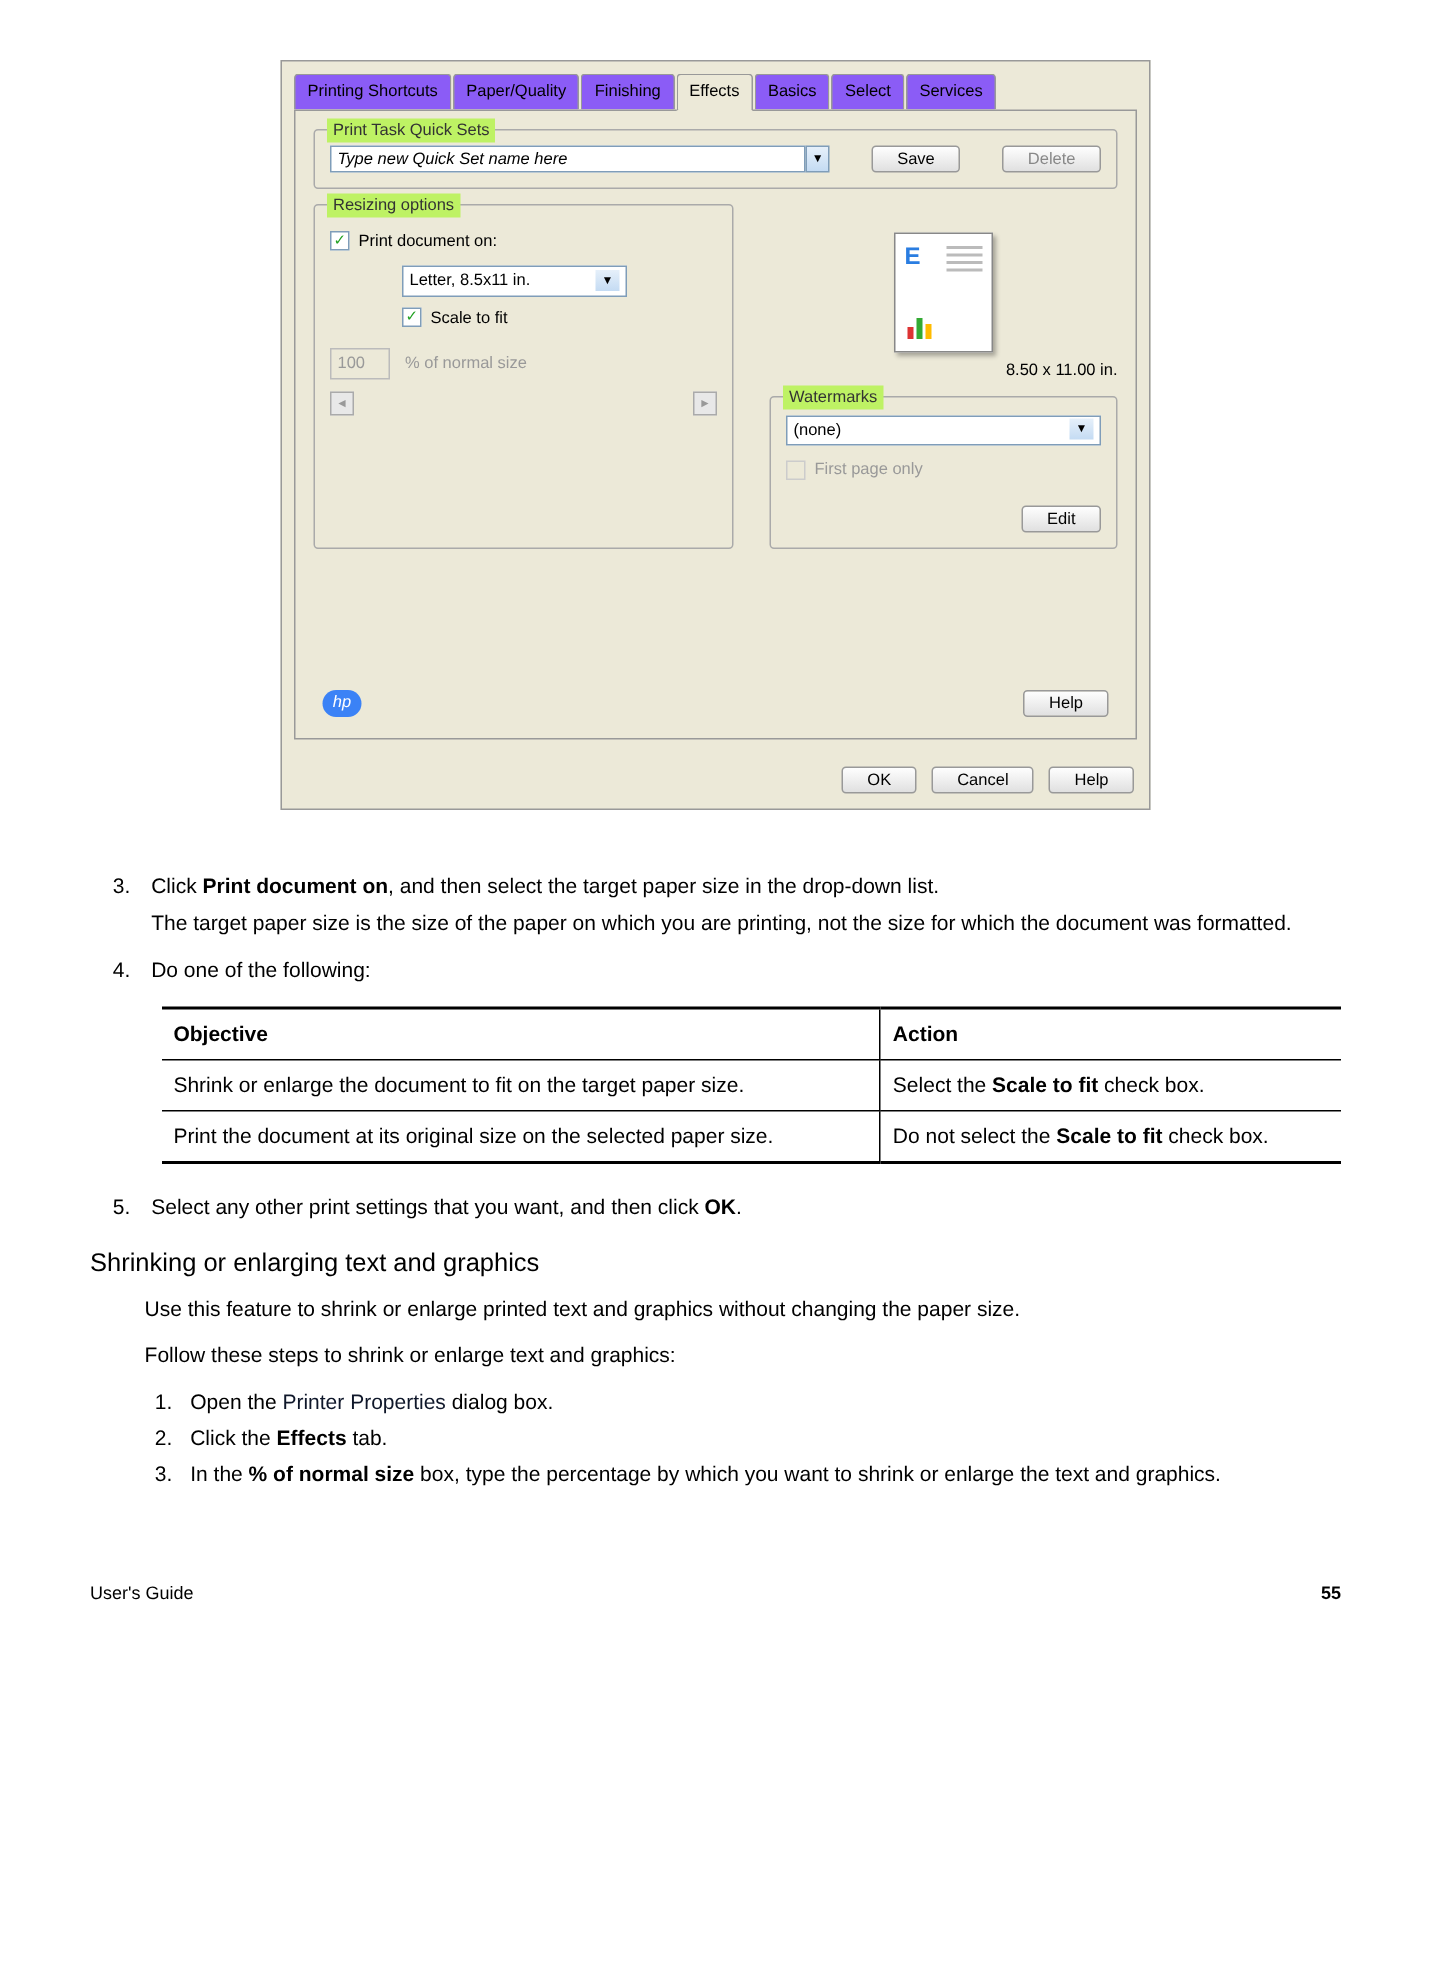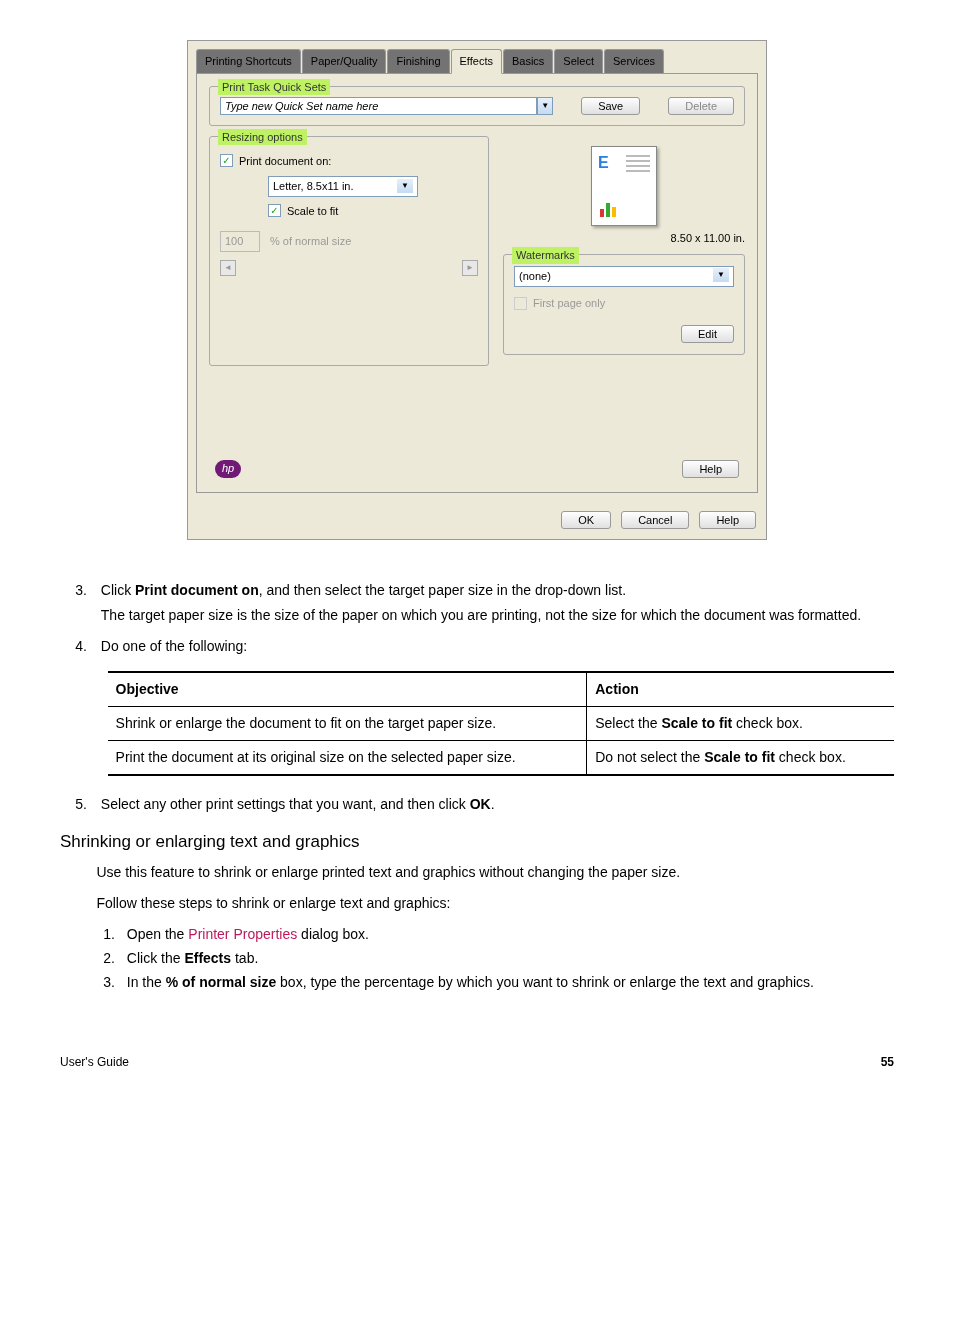--- a/index.html
+++ b/index.html
@@ -21,21 +21,21 @@
     }
     .tabs {
       display: flex;
       padding: 8px 8px 0 8px;
       font-size: 11px;
     }
     .tab {
       padding: 3px 8px;
       border: 1px solid #999;
       border-bottom: none;
-      background: #737373;
+      background: #8b5cf6;
       margin-right: 1px;
       border-radius: 3px 3px 0 0;
     }
     .tab.active {
       background: #ece9d8;
       font-weight: normal;
       position: relative;
       z-index: 2;
       border-bottom: 1px solid #ece9d8;
       margin-bottom: -1px;
@@ -88,21 +88,21 @@
       font-size: 8px;
     }
     .btn {
       padding: 2px 16px;
       font-size: 11px;
       border: 1px solid #999;
       background: linear-gradient(#fefefe, #e0e0e0);
       border-radius: 3px;
     }
     .btn.disabled { color: #888; }
-    .columns { display: flex; gap: 14px; align-items: center; }
+    .columns { display: flex; gap: 24px; align-items: flex-end; }
     .left-col { flex: 0 0 280px; }
     .right-col { flex: 1; }
     .checkbox-row {
       display: flex;
       align-items: center;
       gap: 6px;
       font-size: 11px;
       margin: 6px 0;
     }
     .checkbox {
@@ -183,21 +183,21 @@
       background: #fff;
       width: 100%;
       font-size: 11px;
       padding: 1px 4px;
       justify-content: space-between;
     }
     .disabled-text { color: #999; font-size: 11px; }
     .hp-logo {
       width: 26px; height: 18px;
       border-radius: 9px;
-      background: #701a75;
+      background: #3b82f6;
       color: #fff;
       font-style: italic;
       font-size: 11px;
       display: inline-flex;
       align-items: center;
       justify-content: center;
     }
     .bottom-row { display: flex; align-items: center; justify-content: space-between; padding: 6px 10px 10px 10px;}
     .dialog-footer { display: flex; gap: 10px; justify-content: flex-end; padding: 10px; }
     
@@ -219,21 +219,21 @@
       vertical-align: top;
     }
     table.objective-table th { border-top: 2.5px solid #000; border-bottom: 1px solid #000;}
     table.objective-table tr:last-child td { border-bottom: 2.5px solid #000; }
     table.objective-table .divider { border-right: 1px solid #000; }
     
     h3 { font-size: 17px; font-weight: normal; margin: 12px 0 8px 0; }
     .sec-para { margin-left: 2.6em; margin-bottom: 10px; }
     .sec-ol { margin-left: 4.2em; }
     .sec-ol li { padding-left: 8px; margin-bottom: 3px; }
-    .link { color: #be185d; }
+    .link { color: #0f172a; }
     
     .footer { margin-top: 60px; display: flex; justify-content: space-between; font-size: 12px; }
     .footer-left { font-weight: normal; }
     .footer-right { font-weight: bold; }
   </style>
 </head>
 <body>
 
 <div class="dialog">
   <div class="tabs">

